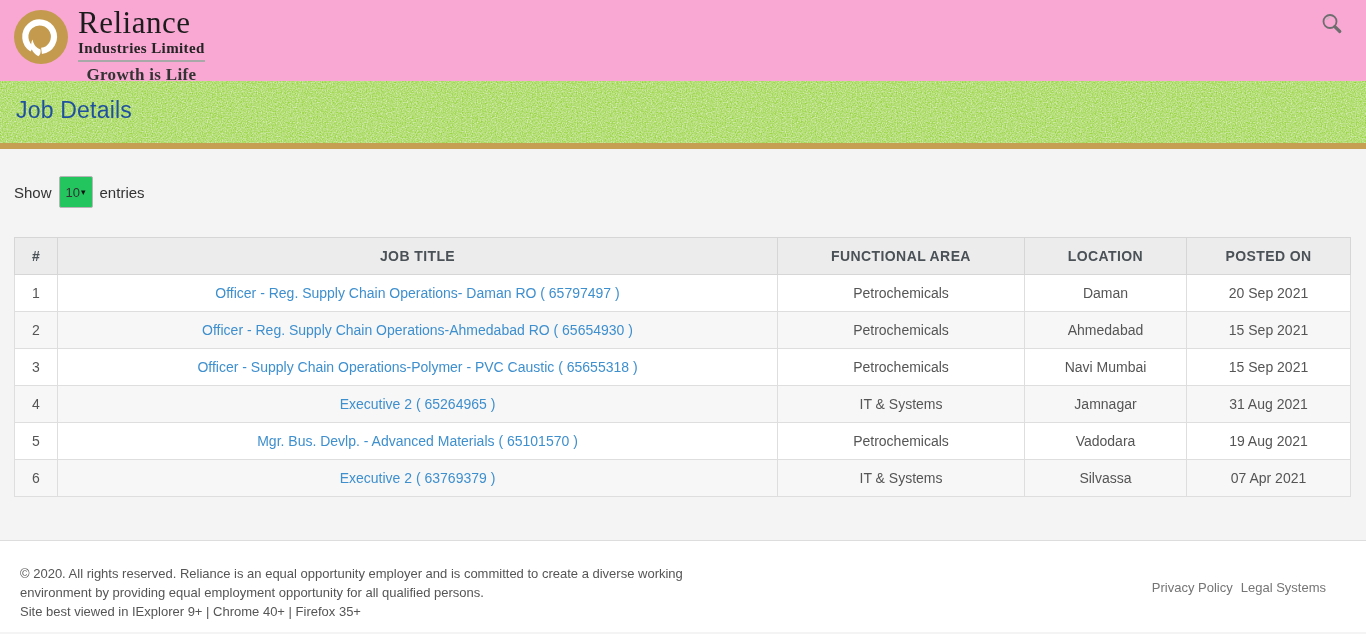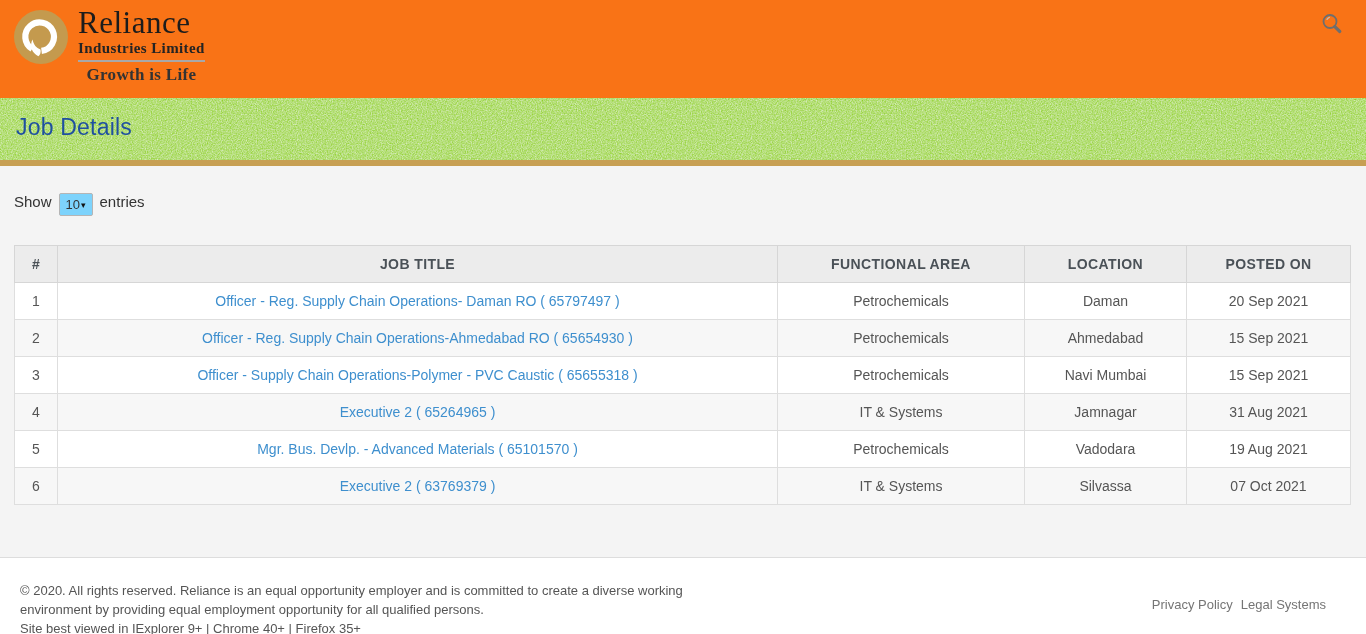--- a/index.html
+++ b/index.html
@@ -1,40 +1,40 @@
 <!DOCTYPE html>
 <html><head>
 <meta charset="utf-8">
 <style>
   * { box-sizing: border-box; margin: 0; padding: 0; }
   html, body { width: 1366px; height: 634px; overflow: hidden; }
   body { font-family: "Liberation Sans", sans-serif; background: #f4f4f4; }
 
   
-  .site-header { position: relative; height: 98px; background: #f97316; padding-left: 27px; }
+  .site-header { position: relative; height: 81px; background: #f9a8d4; padding-left: 27px; }
   .logo { position: absolute; left: 14px; top: 7px; display: flex; gap: 10px; cursor: pointer; }
   .logo-emblem { width: 54px; height: 54px; margin-top: 3px; }
   .logo-text { font-family: "Liberation Serif", serif; }
   .logo-brand { font-size: 31px; line-height: 32px; color: #1c1c1c; letter-spacing: 0.5px; }
   .logo-sub { font-size: 15px; font-weight: bold; color: #242424; letter-spacing: 0.4px; margin-top: 1px; }
   .logo-divider { height: 2px; background: #a8a8a8; margin: 3px 0 3px 0; }
   .logo-tagline { font-size: 17px; font-weight: bold; color: #333; text-align: center; letter-spacing: 0.3px; }
   .search-btn { position: absolute; right: 21px; top: 11px; width: 26px; height: 26px; cursor: pointer; background: none; border: none; }
 
   
   .banner { position: relative; height: 62px; background: #84cc16; overflow: hidden; }
   .banner-noise { position: absolute; inset: 0; width: 100%; height: 100%; }
   .page-title { position: absolute; left: 16px; top: 16px; font-size: 23px; font-weight: 400; color: #1f509f; letter-spacing: 0.2px; }
   .accent-bar { height: 6px; background: #c79f53; }
 
   
   .content { height: 391px; background: #f4f4f4; }
-  .show-control { display: flex; align-items: flex-start; gap: 7px; padding: 27px 0 0 14px; font-size: 15px; color: #333; }
+  .show-control { display: flex; align-items: center; gap: 7px; padding: 27px 0 0 14px; font-size: 15px; color: #333; }
   .select-box { display: inline-flex; align-items: center; justify-content: center; gap: 1px;
-    width: 34px; height: 23px; background: #7dd3fc; border: 1px solid #b5b5b5; border-radius: 2px;
+    width: 34px; height: 32px; background: #22c55e; border: 1px solid #b5b5b5; border-radius: 2px;
     font-size: 13px; color: #333; cursor: pointer; }
   .select-caret { font-size: 9px; color: #111; line-height: 1; margin-top: 1px; }
 
   .table-wrap { margin: 29px 16px 0 14px; }
   table.jobs { width: 100%; border-collapse: collapse; background: #fff; table-layout: fixed; }
   table.jobs th {
     height: 37px; background: #ececec; border: 1px solid #d6d6d6;
     font-size: 14px; font-weight: bold; color: #4a5157; letter-spacing: 0.4px; text-align: center;
   }
   table.jobs td {
@@ -152,21 +152,21 @@
           <td><a class="job-link">Mgr. Bus. Devlp. - Advanced Materials ( 65101570 )</a></td>
           <td>Petrochemicals</td>
           <td>Vadodara</td>
           <td>19 Aug 2021</td>
         </tr>
         <tr>
           <td>6</td>
           <td><a class="job-link">Executive 2 ( 63769379 )</a></td>
           <td>IT &amp; Systems</td>
           <td>Silvassa</td>
-          <td>07 Oct 2021</td>
+          <td>07 Apr 2021</td>
         </tr>
       </tbody>
     </table>
   </div>
 </div>
 
 <div class="site-footer">
   <div class="footer-left">
     <div>© 2020. All rights reserved. Reliance is an equal opportunity employer and is committed to create a diverse working environment by providing equal employment opportunity for all qualified persons.</div>
     <div class="footer-browsers">Site best viewed in IExplorer 9+ | Chrome 40+ | Firefox 35+</div>

